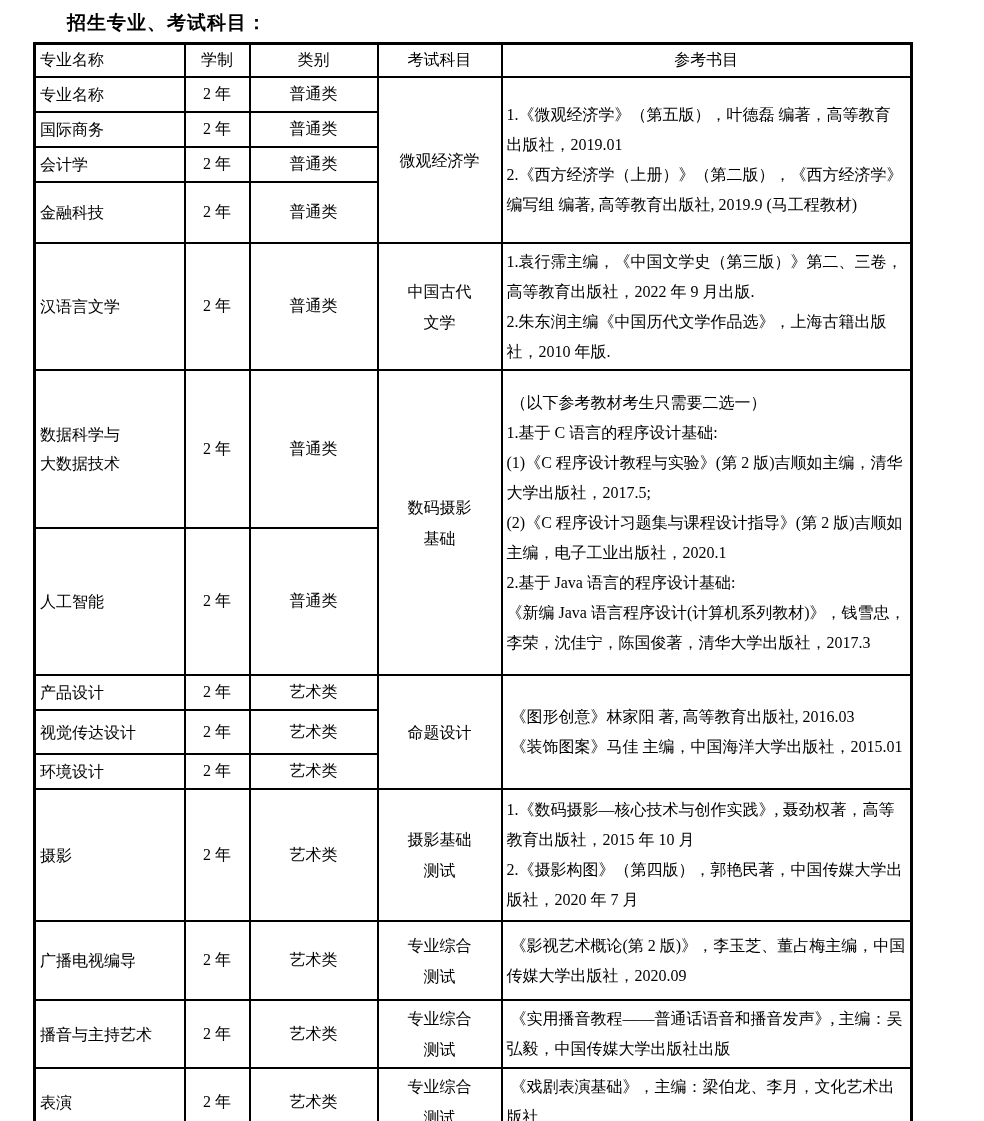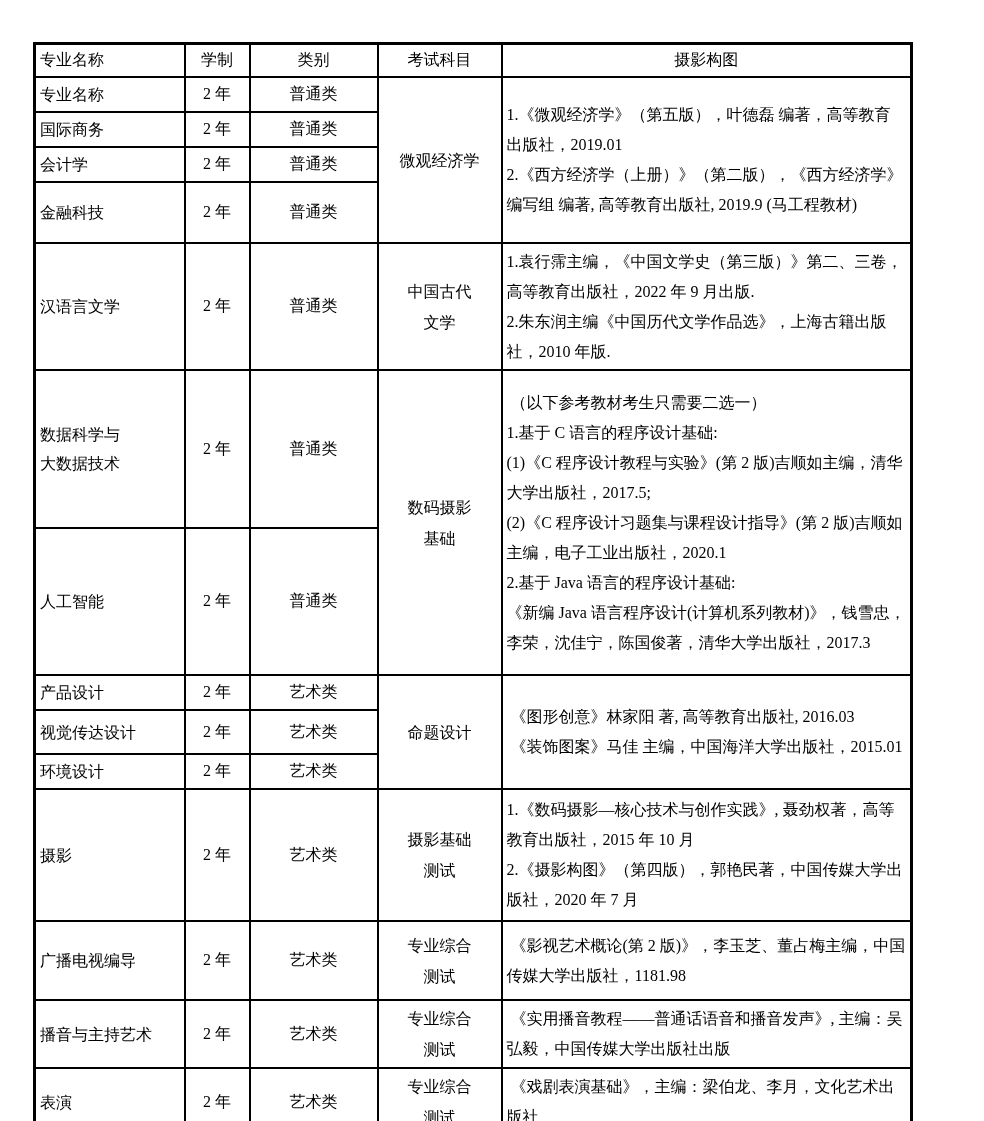--- a/index.html
+++ b/index.html
@@ -71,36 +71,37 @@
   }
   tr.hdr th {
     height: 27px;
   }
 </style>
 </head>
 <body>
 
 <div class="page">
 
+  <div class="doc-title">招生专业、考试科目：</div>
 
   <table class="admissions">
     <colgroup>
       <col style="width:150px">
       <col style="width:65px">
       <col style="width:128px">
       <col style="width:124px">
       <col style="width:410px">
     </colgroup>
     <tbody>
       <tr class="hdr">
         <th class="h-major">专业名称</th>
         <th>学制</th>
         <th>类别</th>
         <th>考试科目</th>
-        <th>摄影构图</th>
+        <th>参考书目</th>
       </tr>
 
       <tr style="height:32px">
         <td class="c1">专业名称</td>
         <td class="c2">2 年</td>
         <td class="c3">普通类</td>
         <td class="c4" rowspan="4">微观经济学</td>
         <td class="c5" rowspan="4">1.《微观经济学》（第五版），叶德磊 编著，高等教育出版社，2019.01
 2.《西方经济学（上册）》（第二版），《西方经济学》编写组 编著, 高等教育出版社, 2019.9 (马工程教材)</td>
       </tr>
@@ -178,21 +179,21 @@
         <td class="c5">1.《数码摄影—核心技术与创作实践》, 聂劲权著，高等教育出版社，2015 年 10 月
 2.《摄影构图》（第四版），郭艳民著，中国传媒大学出版社，2020 年 7 月</td>
       </tr>
 
       <tr style="height:79px">
         <td class="c1">广播电视编导</td>
         <td class="c2">2 年</td>
         <td class="c3">艺术类</td>
         <td class="c4">专业综合
 测试</td>
-        <td class="c5"> 《影视艺术概论(第 2 版)》，李玉芝、董占梅主编，中国传媒大学出版社，1181.98</td>
+        <td class="c5"> 《影视艺术概论(第 2 版)》，李玉芝、董占梅主编，中国传媒大学出版社，2020.09</td>
       </tr>
 
       <tr style="height:62px">
         <td class="c1">播音与主持艺术</td>
         <td class="c2">2 年</td>
         <td class="c3">艺术类</td>
         <td class="c4">专业综合
 测试</td>
         <td class="c5"> 《实用播音教程——普通话语音和播音发声》, 主编：吴弘毅，中国传媒大学出版社出版</td>
       </tr>

